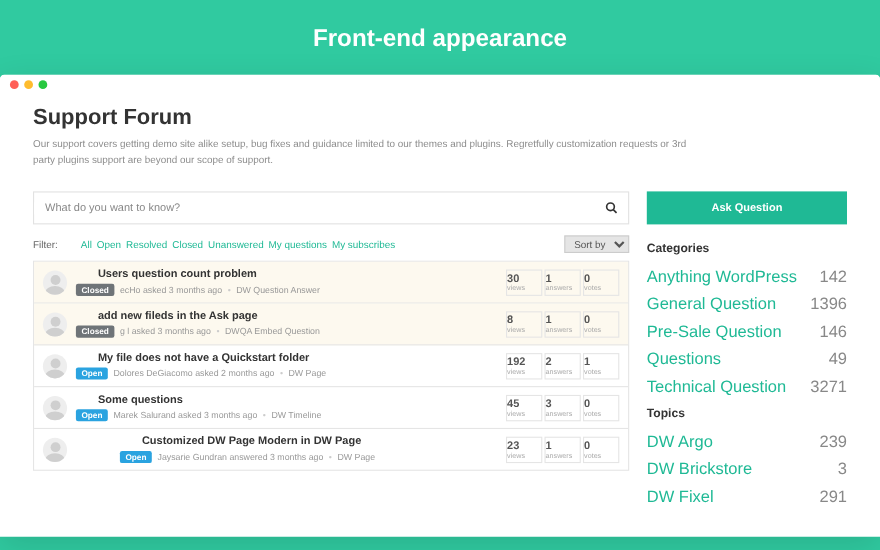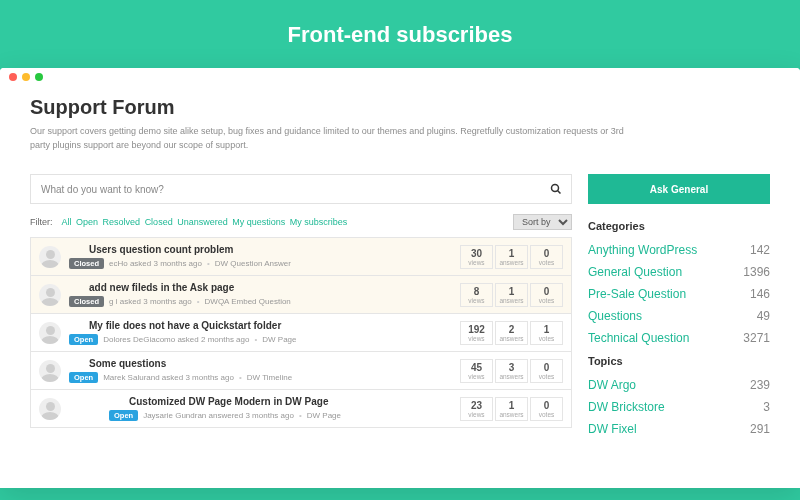--- a/index.html
+++ b/index.html
@@ -13,56 +13,56 @@
   .page-desc { font-size: 9px; color: #8d8d8d; line-height: 1.5; max-width: 600px; margin-bottom: 22px; }
   .cols { display: flex; gap: 16px; }
   .main { flex: 1; min-width: 0; }
   .side { width: 182px; }
 
   .search-row { display: flex; align-items: center; border: 1px solid #e2e2e2; height: 30px; margin-bottom: 10px; }
   .search-input { flex: 1; border: none; outline: none; font-size: 10px; padding: 0 10px; color: #555; }
   .search-input::placeholder { color: #888; }
   .search-btn { width: 30px; height: 100%; border: none; background: transparent; display: flex; align-items: center; justify-content: center; cursor: pointer; }
 
-  .filter-row { display: flex; align-items: center; font-size: 9px; color: #666; margin-bottom: 7px; gap: 7px; }
+  .filter-row { display: flex; align-items: center; font-size: 9px; color: #666; margin-bottom: 7px; gap: 19px; }
   .filter-label { margin-right: 2px; }
   .filter-link { color: #1fb995; cursor: pointer; }
   .filter-sep { margin: 0 1px; }
   .sort-select { margin-left: auto; font-size: 9px; border: 1px solid #ccc; padding: 1px 4px; color: #555; background: #e5e5e5; }
 
   .qlist { border: 1px solid #e5e5e5; }
   .qrow { display: flex; align-items: center; border-bottom: 1px solid #e5e5e5; padding: 6px 8px; gap: 8px; }
   .qrow:last-child { border-bottom: none; gap: 48px; }
   .qrow.closed { background: #fdf9ef; }
   .avatar { width: 22px; height: 22px; border-radius: 50%; background: #eee; flex-shrink: 0; position: relative; overflow: hidden; }
   .avatar::before { content: ""; position: absolute; width: 9px; height: 9px; border-radius: 50%; background: #cfcfcf; top: 4px; left: 6.5px; }
   .avatar::after { content: ""; position: absolute; width: 18px; height: 12px; border-radius: 50% 50% 0 0; background: #cfcfcf; bottom: -4px; left: 2px; }
   .qbody { flex: 1; min-width: 0; }
   .qtitle { font-size: 10px; font-weight: 700; color: #333; margin-bottom: 3px; padding-left: 20px; }
   .qmeta { font-size: 8px; color: #999; display: flex; align-items: center; gap: 5px; flex-wrap: wrap; }
   .badge { display: inline-block; padding: 1px 5px; border-radius: 2px; color: #fff; font-size: 7.5px; font-weight: 600; }
   .badge.closed { background: #6f7478; }
   .badge.open { background: #2aa3e0; }
   .dot { color: #ccc; }
   .stats { display: flex; gap: 2px; }
-  .statbox { width: 33px; border: 1px solid #e5e5e5; text-align: center; padding: 2px 0; }
+  .statbox { width: 33px; border: 1px solid #e5e5e5; text-align: left; padding: 2px 0; }
   .statnum { font-size: 10px; color: #555; font-weight: 600; line-height: 1.1; }
   .statlbl { font-size: 6.5px; color: #aaa; }
 
   .ask-btn { width: 100%; height: 30px; background: #1fb995; color: #fff; border: none; font-size: 10px; font-weight: 700; cursor: pointer; margin-bottom: 10px; }
   .side-h { font-size: 11px; font-weight: 700; color: #333; margin: 6px 0 7px; }
   .side-list { list-style: none; }
-  .side-item { display: flex; justify-content: space-between; align-items: center; font-size: 12px; padding: 4px 0; }
+  .side-item { display: flex; justify-content: space-between; align-items: center; font-size: 15px; padding: 4px 0; }
   .side-name { color: #1fb995; cursor: pointer; }
   .side-count { color: #888; }
 </style>
 </head>
 <body>
 
-<div class="hero-title">Front-end subscribes</div>
+<div class="hero-title">Front-end appearance</div>
 
 <div class="window">
 
   <div class="titlebar">
     <span class="tl-dot" style="background:#ff5f57"></span>
     <span class="tl-dot" style="background:#febc2e"></span>
     <span class="tl-dot" style="background:#28c840"></span>
   </div>
 
   <div class="content">
@@ -219,21 +219,21 @@
                   <div class="statnum">0</div>
                   <div class="statlbl">votes</div>
                 </div>
               </div>
             </div>
           </div>
 
       </div>
 
       <div class="side">
-        <button class="ask-btn">Ask General</button>
+        <button class="ask-btn">Ask Question</button>
 
         <div class="side-h">Categories</div>
         <ul class="side-list" id="cat-list">
             <li class="side-item">
               <span class="side-name">Anything WordPress</span>
               <span class="side-count">142</span>
             </li>
             <li class="side-item">
               <span class="side-name">General Question</span>
               <span class="side-count">1396</span>

